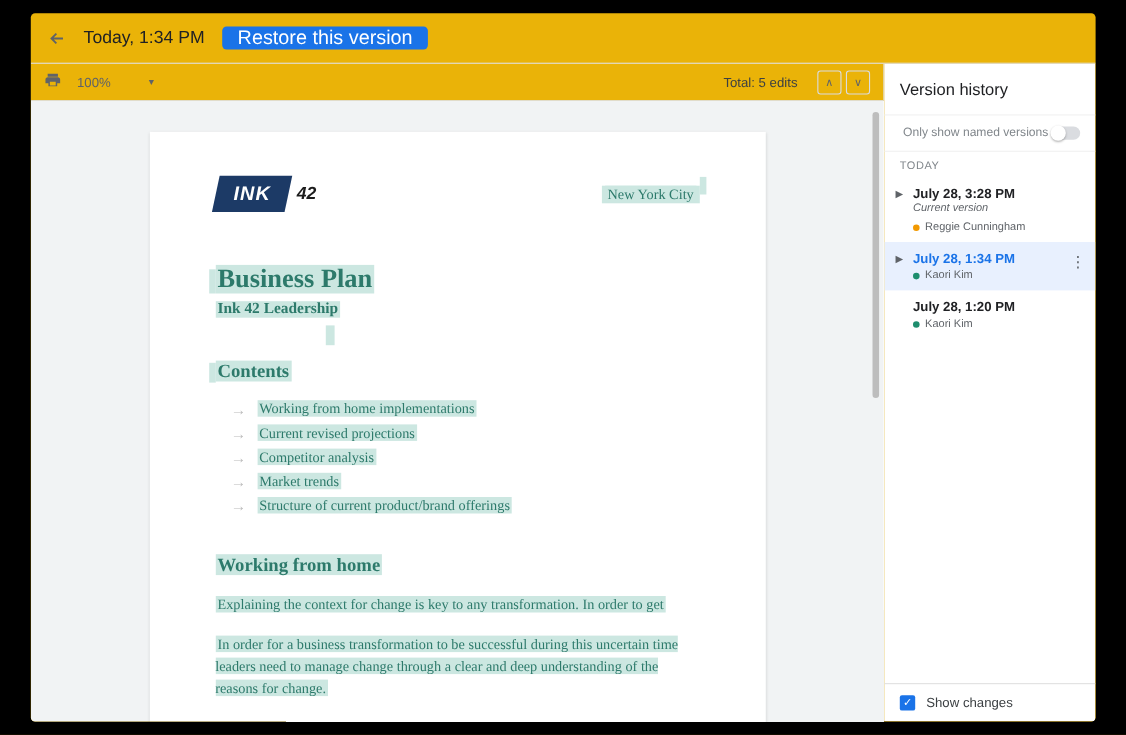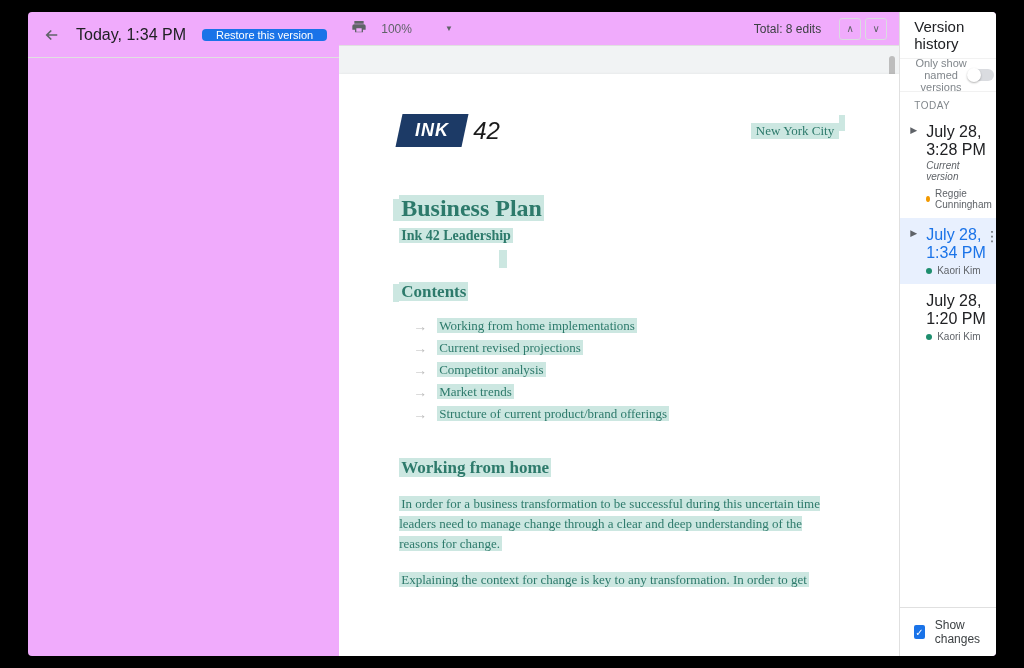--- a/index.html
+++ b/index.html
@@ -1,43 +1,43 @@
 <!DOCTYPE html>
 <html><head>
 <meta charset="utf-8">
 <style>
   * { box-sizing: border-box; margin: 0; padding: 0; }
   body { font-family: Arial, Helvetica, sans-serif; background: #000; display: flex; justify-content: center; align-items: flex-start; }
   .app-wrap { width: 1024px; height: 668px; background: #000; position: relative; }
-  .app { position: absolute; top: 12px; left: 28px; right: 28px; bottom: 12px; background: #f0abfc; border-radius: 4px; overflow: hidden; display: flex; flex-direction: row; }
+  .app { position: absolute; top: 12px; left: 28px; right: 28px; bottom: 12px; background: #eab308; border-radius: 4px; overflow: hidden; display: flex; flex-direction: column; }
 
   .topbar { height: 46px; border-bottom: 1px solid #e0e0e0; display: flex; align-items: center; padding: 0 12px; }
   .back-arrow { width: 24px; height: 24px; display: flex; align-items: center; justify-content: center; cursor: pointer; margin-right: 12px; }
   .topbar-title { font-size: 16px; color: #202124; font-weight: 500; margin-right: 16px; }
-  .restore-btn { background: #1a73e8; color: #fff; border: none; border-radius: 4px; padding: 0 14px; font-size: 11px; font-weight: 500; cursor: pointer; }
+  .restore-btn { background: #1a73e8; color: #fff; border: none; border-radius: 4px; padding: 0 14px; font-size: 18px; font-weight: 500; cursor: pointer; }
 
   .main { flex: 1; display: flex; overflow: hidden; }
 
   .left { flex: 1; display: flex; flex-direction: column; border-right: 1px solid #e0e0e0; }
   .toolbar { height: 34px; border-bottom: 1px solid #e0e0e0; display: flex; align-items: center; padding: 0 12px; font-size: 12px; color: #5f6368; }
   .toolbar .printer { margin-right: 14px; cursor: pointer; }
   .toolbar .zoom { display: flex; align-items: center; cursor: pointer; gap: 27px; }
   .toolbar .spacer { flex: 1; }
   .toolbar .edits { margin-right: 14px; color: #3c4043; }
   .toolbar .nav-arrow { width: 22px; height: 22px; border: 1px solid #dadce0; border-radius: 3px; display: flex; align-items: center; justify-content: center; margin-left: 4px; cursor: pointer; color: #5f6368; font-size: 10px; }
 
   .canvas { flex: 1; background: #f1f3f4; overflow: auto; position: relative; display: flex; justify-content: center; }
   .scroll-thumb { position: absolute; right: 4px; top: 10px; width: 6px; height: 260px; background: #bdbdbd; border-radius: 3px; }
   .page { width: 560px; background: #fff; margin: 28px 0; box-shadow: 0 1px 3px rgba(0,0,0,.15); padding: 40px 60px; min-height: 640px; position: relative; font-family: Georgia, 'Times New Roman', serif; }
 
   .logo-row { display: flex; align-items: center; justify-content: space-between; margin-bottom: 48px; }
   .logo { display: flex; align-items: center; }
   .logo-ink { background: #1c3a66; color: #fff; font-weight: 700; font-style: italic; font-family: Arial, sans-serif; padding: 6px 16px; transform: skewX(-12deg); font-size: 18px; letter-spacing: 1px; }
   .logo-ink span { display: inline-block; transform: skewX(12deg); }
-  .logo-42 { font-weight: 400; font-style: italic; font-family: Arial, sans-serif; font-size: 24px; margin-left: 8px; color: #1c1c1c; }
+  .logo-42 { font-weight: 700; font-style: italic; font-family: Arial, sans-serif; font-size: 16px; margin-left: 8px; color: #1c1c1c; }
   .nyc { color: #2d7a6b; font-size: 13px; background: #cce7e1; padding: 0 3px; position: relative; }
   .nyc-tick { position: absolute; right: -6px; top: -8px; width: 6px; height: 16px; background: #cce7e1; }
 
   .hl { background: #cce7e1; display: inline; padding: 0 2px; }
   .hl-tick { position: absolute; width: 6px; height: 14px; background: #cce7e1; }
 
   .h1 { color: #2d7a6b; font-size: 24px; font-weight: 700; margin-bottom: 6px; position: relative; }
   .h1 .hl-tick { left: -6px; top: 4px; height: 22px; }
   .sub { color: #2d7a6b; font-size: 14px; font-weight: 600; margin-bottom: 6px; }
   .sub-spacer { position: relative; height: 22px; margin-bottom: 10px; }
@@ -58,21 +58,21 @@
   .right-sub { height: 34px; display: flex; align-items: center; padding: 0 14px; border-bottom: 1px solid #f1f1f1; border-top: 1px solid #f1f1f1; }
   .right-sub-label { font-size: 11px; color: #80868b; flex: 1; text-align: center; }
   .toggle { width: 26px; height: 12px; background: #dadce0; border-radius: 10px; position: relative; cursor: pointer; }
   .toggle-knob { width: 14px; height: 14px; background: #fff; border-radius: 50%; position: absolute; top: -1px; left: -1px; box-shadow: 0 1px 2px rgba(0,0,0,.3); }
 
   .vlist { flex: 1; overflow: auto; }
   .vgroup-label { font-size: 10px; color: #80868b; letter-spacing: .5px; padding: 8px 14px 4px; font-weight: 500; }
   .ventry { padding: 8px 14px 8px 26px; position: relative; cursor: pointer; }
   .ventry.selected { background: #e8f0fe; }
   .ventry .caret { position: absolute; left: 10px; top: 10px; font-size: 9px; color: #5f6368; }
-  .ventry .time { font-size: 16px; color: #202124; font-weight: 400; }
+  .ventry .time { font-size: 12px; color: #202124; font-weight: 700; }
   .ventry.selected .time { color: #1a73e8; }
   .ventry .sub { font-size: 10px; color: #5f6368; font-style: italic; font-weight: 400; margin-top: 1px; }
   .ventry .user { font-size: 10px; color: #5f6368; display: flex; align-items: center; margin-top: 3px; font-weight: 400; }
   .ventry .dot { width: 6px; height: 6px; border-radius: 50%; margin-right: 5px; }
   .ventry .more { position: absolute; right: 10px; top: 10px; color: #5f6368; font-size: 14px; letter-spacing: -1px; cursor: pointer; }
 
   .right-footer { border-top: 1px solid #e0e0e0; padding: 10px 14px; display: flex; align-items: center; }
   .right-footer .chk { width: 14px; height: 14px; background: #1a73e8; border-radius: 2px; color: #fff; display: flex; align-items: center; justify-content: center; font-size: 10px; margin-right: 10px; cursor: pointer; }
   .right-footer .lbl { font-size: 12px; color: #3c4043; }
 </style>
@@ -97,21 +97,21 @@
           <div class="printer">
             <svg width="16" height="16" viewBox="0 0 24 24" fill="#5f6368">
                 <path d="M19 8H5c-1.66 0-3 1.34-3 3v5h4v4h12v-4h4v-5c0-1.66-1.34-3-3-3zm-3 11H8v-5h8v5zm3-12H5V3h14v4z"></path>
               </svg>
           </div>
           <div class="zoom">
             <span>100%</span>
             <span style="margin-left:6px;font-size:8px;color:#5f6368;">▼</span>
           </div>
           <div class="spacer"></div>
-          <div class="edits">Total: 8 edits</div>
+          <div class="edits">Total: 5 edits</div>
           <div class="nav-arrow">∧</div>
           <div class="nav-arrow">∨</div>
         </div>
 
         <div class="canvas">
           <div class="scroll-thumb"></div>
           <div class="page">
             <div class="logo-row">
               <div class="logo">
                 <div class="logo-ink"><span>INK</span></div>
@@ -159,24 +159,24 @@
               <div class="toc-item">
                   <span class="toc-arrow">→</span>
                   <span class="toc-text"><span class="hl">Structure of current product/brand offerings</span></span>
                 </div>
             </div>
 
             <div class="h2">
               <span class="hl">Working from home</span>
             </div>
             <div class="para">
+              <span class="hl">Explaining the context for change is key to any transformation. In order to get</span>
+            </div>
+            <div class="para">
               <span class="hl">In order for a business transformation to be successful during this uncertain time leaders need to manage change through a clear and deep understanding of the reasons for change.</span>
-            </div>
-            <div class="para">
-              <span class="hl">Explaining the context for change is key to any transformation. In order to get</span>
             </div>
           </div>
         </div>
       </div>
 
       <div class="right">
         <div class="right-header">Version history</div>
         <div class="right-sub">
           <div class="right-sub-label">Only show named versions</div>
           <div class="toggle">

